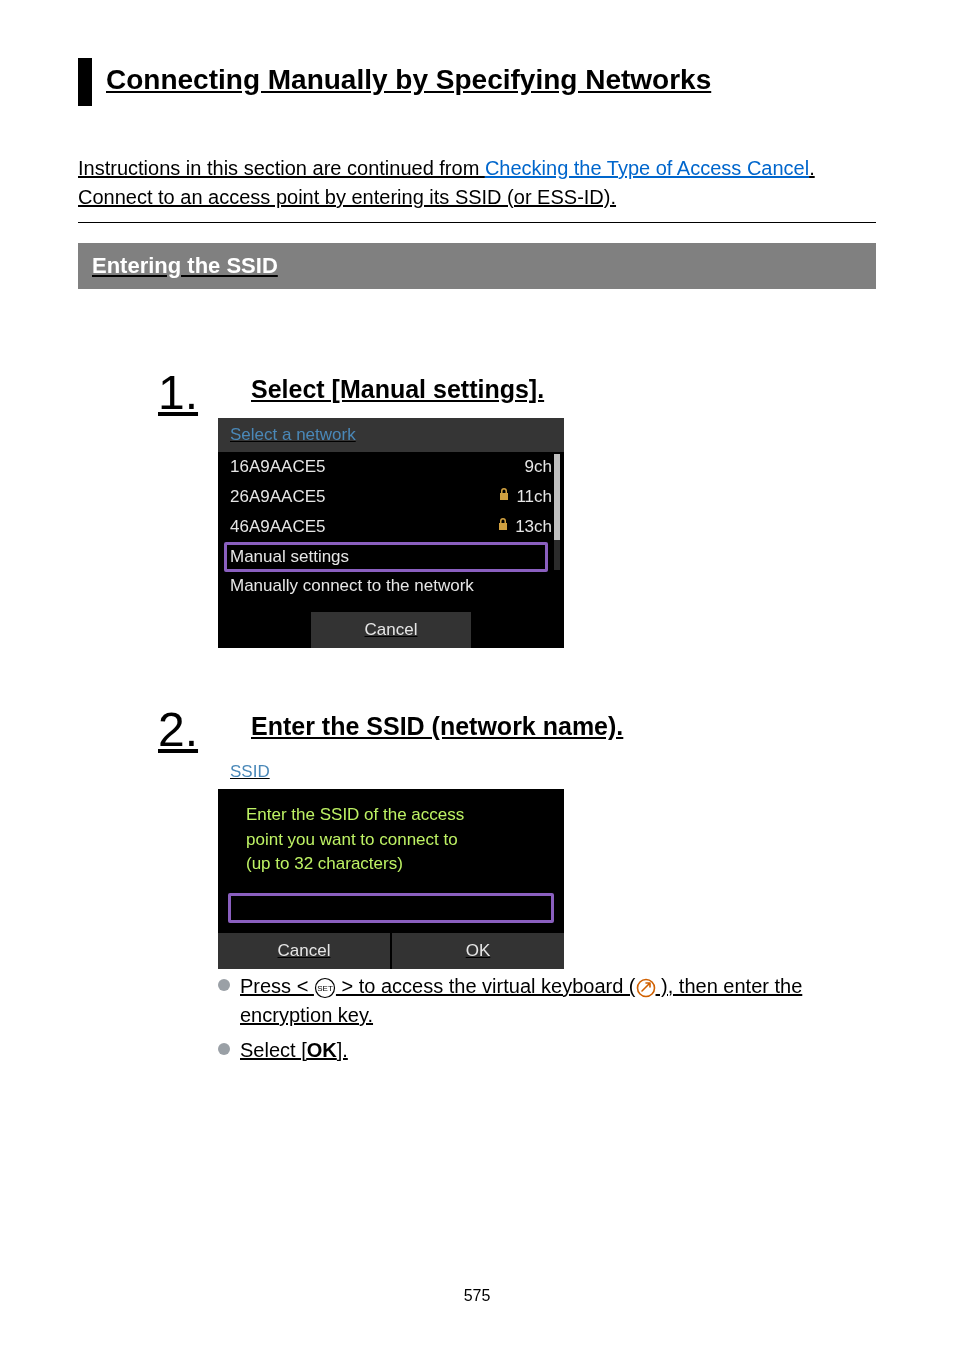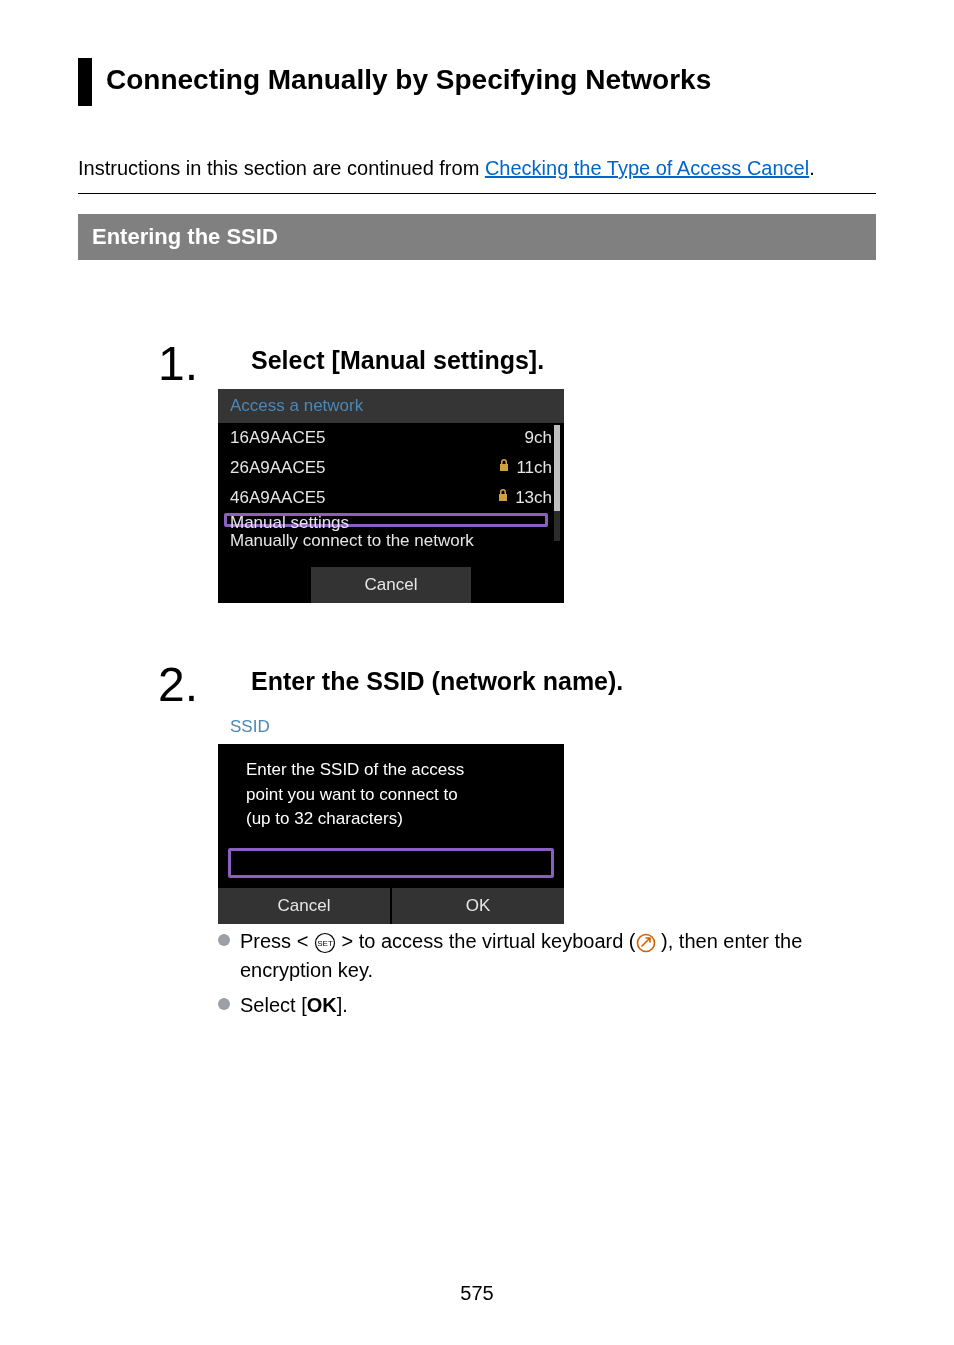--- a/index.html
+++ b/index.html
@@ -1,17 +1,17 @@
 <!DOCTYPE html>
 <html><head>
 <meta charset="utf-8">
 <style>
   * { box-sizing: border-box; margin: 0; padding: 0; }
   html, body { width: 954px; height: 1345px; background: #ffffff; font-family: Arial, Helvetica, sans-serif; color: #000; }
-  .page { padding: 58px 78px 0 78px; position: relative; height: 100%; }
+  .page { padding: 58px 78px 0 78px; position: relative; height: 100%; text-decoration: underline; }
   .title-row { display: flex; align-items: stretch; margin-bottom: 48px; }
   .title-bar { width: 14px; background: #000; flex-shrink: 0; margin-right: 14px; }
   .title-text { font-size: 28px; font-weight: bold; padding: 6px 0 10px 0; flex: 1; }
   .intro { font-size: 20px; line-height: 1.45; }
   .intro a { color: #0066cc; text-decoration: underline; }
   .hr { border: 0; border-top: 1px solid #000; margin: 10px 0 20px 0; }
   .subhead { background: #808080; color: #fff; font-size: 22px; font-weight: bold; padding: 10px 14px; margin-bottom: 80px; }
   .steps { margin-left: 80px; }
   .step { display: flex; margin-bottom: 50px; }
   .step-num { font-size: 48px; font-weight: normal; line-height: 1; width: 60px; flex-shrink: 0; font-family: Arial, sans-serif; }
@@ -23,66 +23,67 @@
   .set-icon { display: inline-flex; vertical-align: middle; }
   .link-icon { display: inline-flex; vertical-align: middle; }
 
   
   .device { width: 346px; background: #000; color: #e6e6e6; font-size: 17px; font-family: Arial, sans-serif; position: relative; }
   .dev1-header { background: #353535; color: #4a88b8; padding: 7px 12px; font-size: 17px; }
   .dev1-list { padding: 0; }
   .dev1-row { display: flex; justify-content: space-between; align-items: center; padding: 4px 12px; height: 30px; gap: 48px; }
   .dev1-row .ch { display: flex; align-items: flex-start; gap: 6px; color: #e6e6e6; }
   .lock-icon { display:inline-flex; }
-  .dev1-highlight { display:flex; padding: 0 12px; height: 14px; position: relative; }
+  .dev1-highlight { display:flex; align-items:center; padding: 0 12px; height: 30px; position: relative; }
   .dev1-highlight .hl-box { position:absolute; left:6px; right:16px; top:0; bottom:0; border:3px solid #8a5fbf; border-radius:2px; }
   .dev1-highlight span { position: relative; z-index: 1; }
   .dev1-desc { padding: 4px 12px 10px 12px; }
   .dev1-scroll { position:absolute; right:4px; top:36px; width:6px; height:116px; background:#2b2b2b; }
   .dev1-scroll-thumb { position:absolute; top:0; left:0; right:0; height:86px; background:#bfbfbf; }
   .dev1-cancel { background:#333; color:#e6e6e6; text-align:center; padding:8px 0; width:160px; margin: 6px auto 8px auto; }
 
   
   .dev2-header { background: #ffffff; color: #4a88b8; padding: 7px 12px; font-size: 17px; }
-  .dev2-body { padding: 14px 18px 4px 28px; line-height: 1.45; color:#ffffff; font-size:17px; min-height: 104px; }
+  .dev2-body { padding: 14px 18px 4px 28px; line-height: 1.45; color:#bef264; font-size:17px; min-height: 104px; }
   .dev2-input-wrap { padding: 0 10px 10px 10px; }
   .dev2-input { position: relative; height: 30px; border: 3px solid #8a5fbf; border-radius:2px; background:#000; }
   .dev2-btnrow { display:flex; }
   .dev2-btn { flex:1; background:#333; color:#e6e6e6; text-align:center; padding:8px 0; }
   .dev2-sep { width:2px; background:#000; }
 
-  .pagenum { position:absolute; bottom:40px; left:0; right:0; text-align:center; font-size:20px; }
+  .pagenum { position:absolute; bottom:40px; left:0; right:0; text-align:center; font-size:16px; }
 </style>
 </head>
 <body>
 
 <div class="page">
 
   <div class="title-row">
     <div class="title-bar"></div>
     <div class="title-text">Connecting Manually by Specifying Networks</div>
   </div>
 
   <p class="intro">
     <span>Instructions in this section are continued from </span><a href="#">Checking the Type of Access Cancel</a><span>.</span><br>
+    <span>Connect to an access point by entering its SSID (or ESS-ID).</span>
   </p>
 
   <hr class="hr">
 
   <div class="subhead">Entering the SSID</div>
 
   <div class="steps">
 
     <div class="step">
       <div class="step-num">1.</div>
       <div class="step-body">
         <div class="step-title">Select [Manual settings].</div>
 
         <div class="device">
-          <div class="dev1-header">Access a network</div>
+          <div class="dev1-header">Select a network</div>
           <div class="dev1-scroll">
             <div class="dev1-scroll-thumb"></div>
           </div>
           <div class="dev1-list">
             <div class="dev1-row">
               <span>16A9AACE5</span>
               <span class="ch">
                 <span>9ch</span>
               </span>
             </div>

